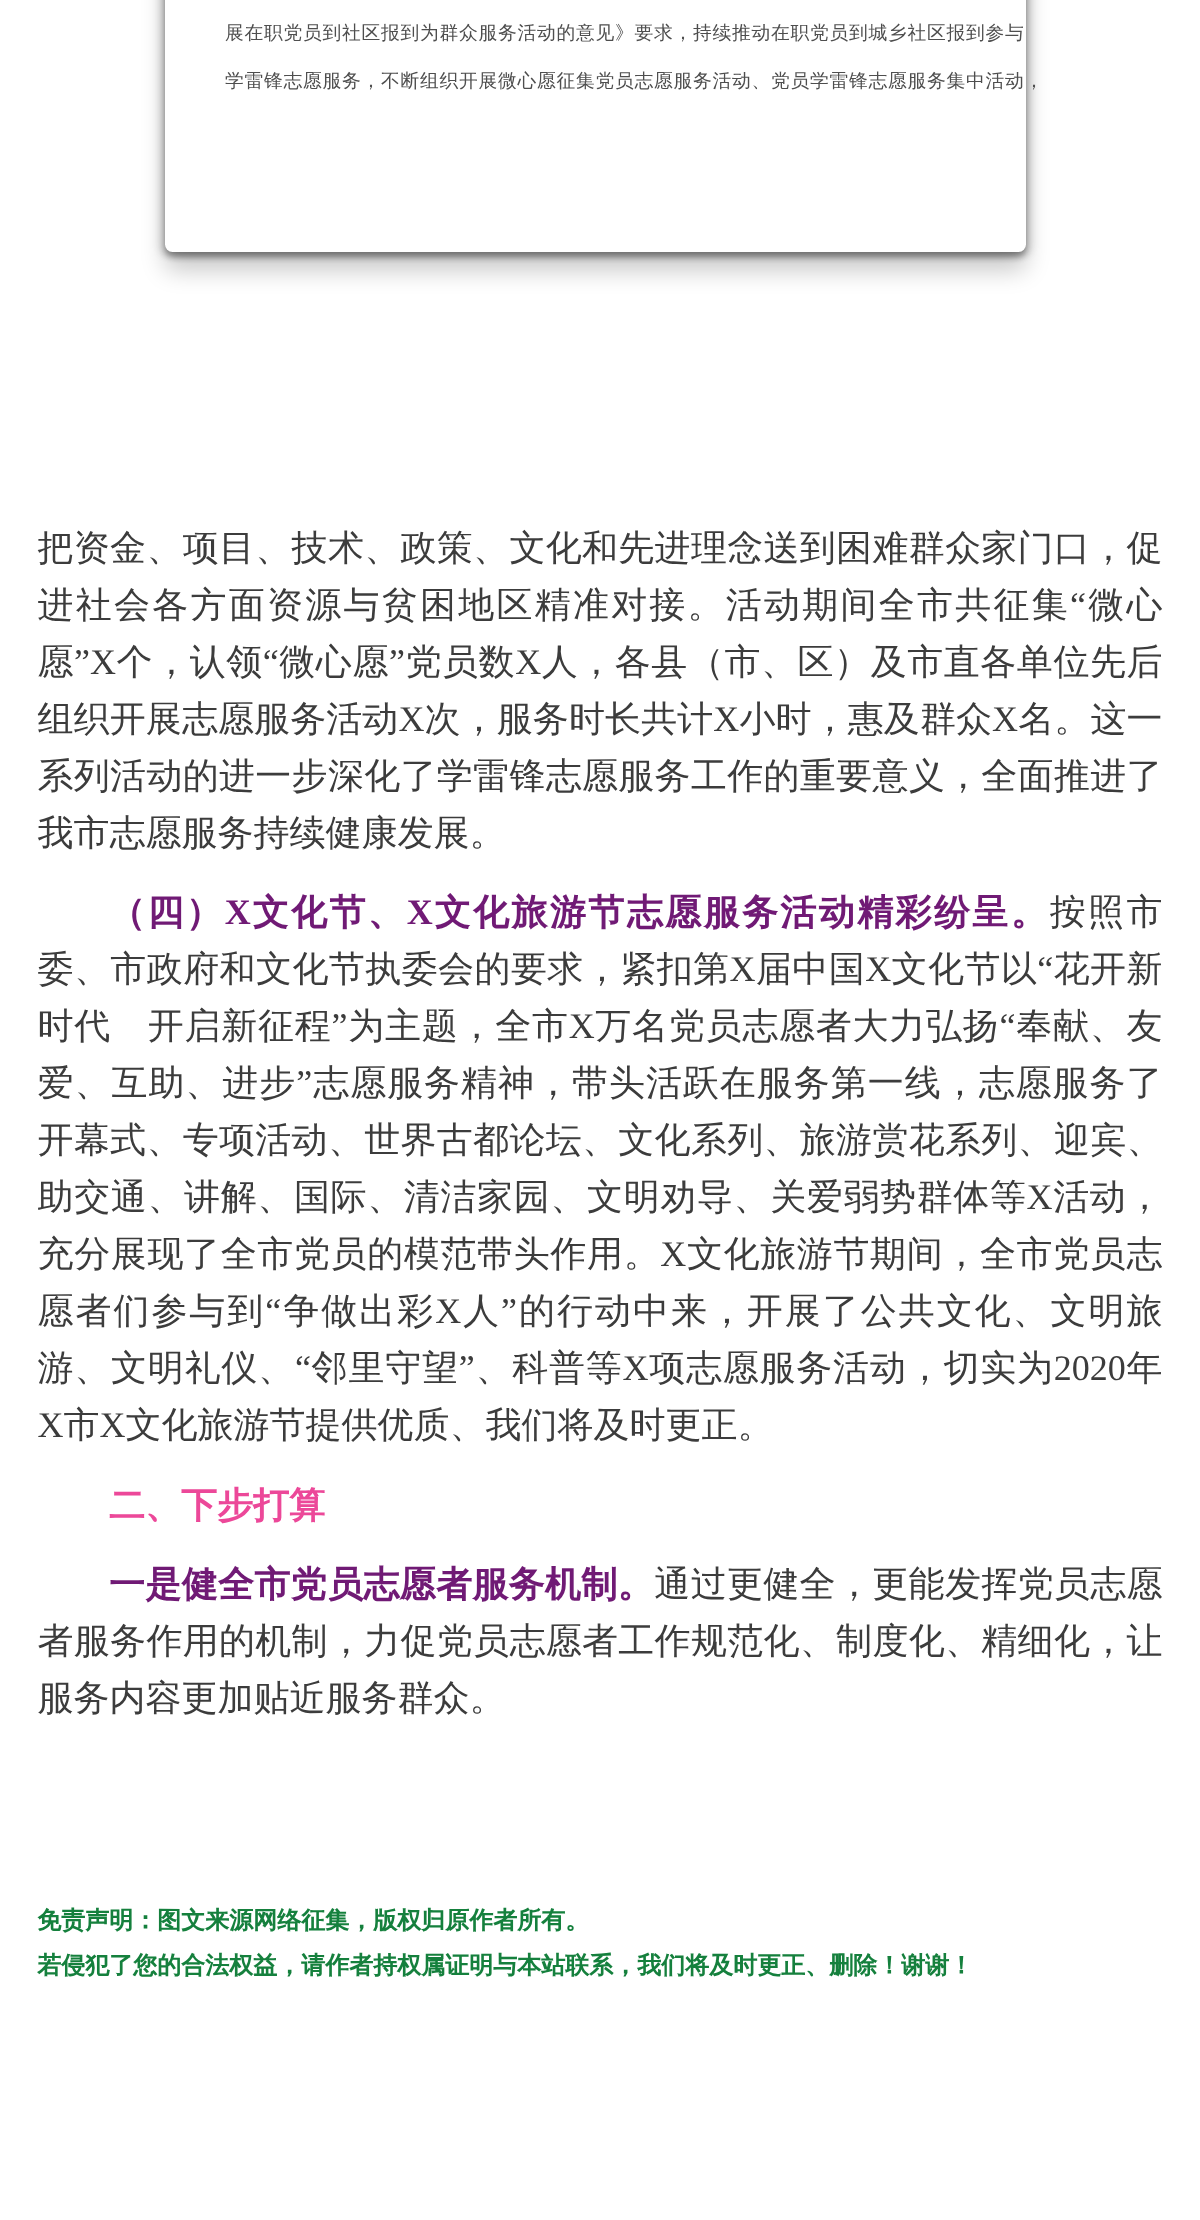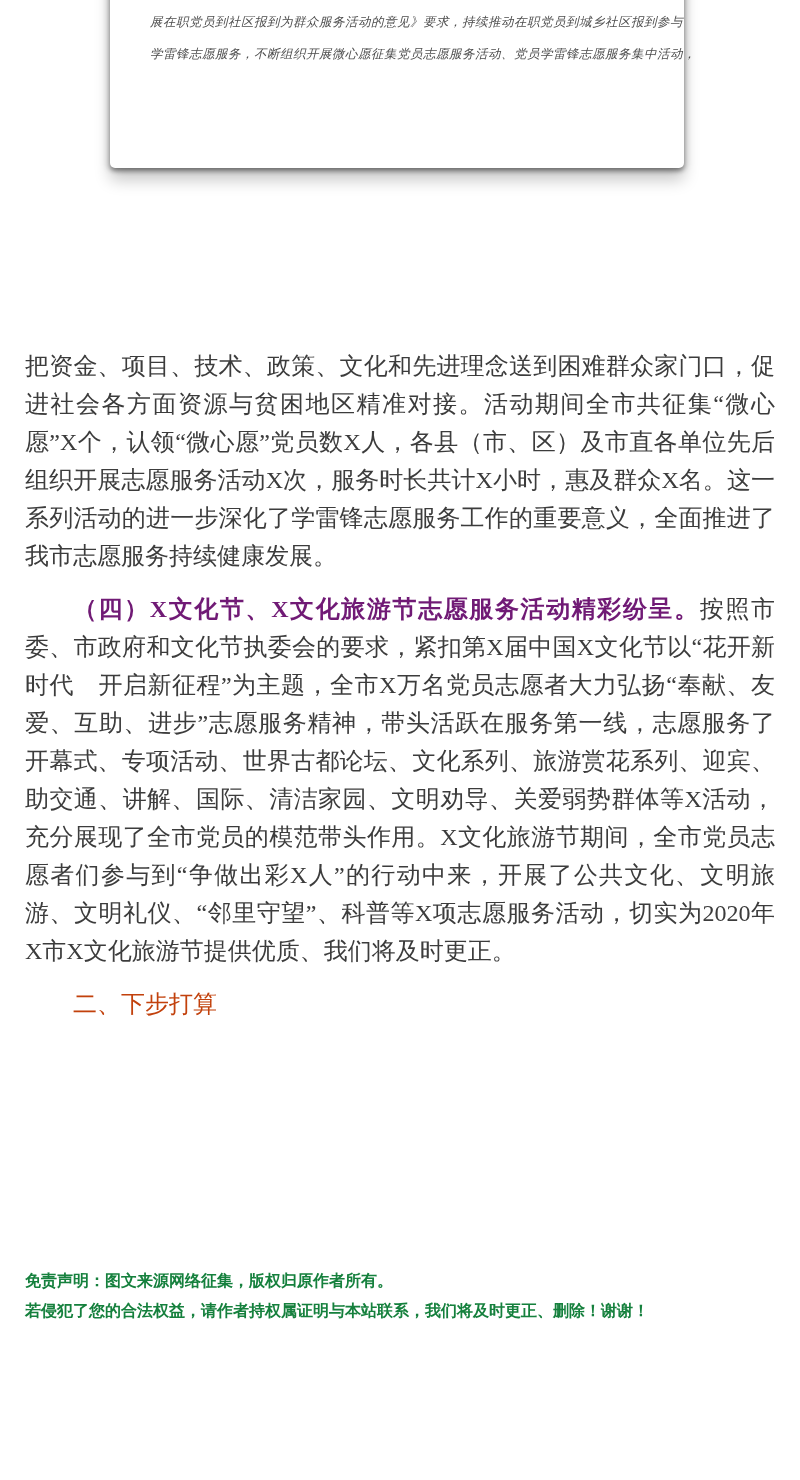--- a/index.html
+++ b/index.html
@@ -23,40 +23,39 @@
       0 12px 16px rgba(0,0,0,0.22),
       -3px 2px 6px rgba(0,0,0,0.14),
       3px 2px 6px rgba(0,0,0,0.14);
   }
   .note-text { padding: 70px 38px 0 40px; }
   .note-line {
     font-size: 12.5px;
     line-height: 32px;
     color: #4e4e4e;
     letter-spacing: 0.5px;
-    font-style: italic;
     white-space: nowrap;
   }
 
   
   .article {
     position: absolute;
     top: 347px; left: 25px;
     width: 750px;
   }
   .para {
     margin: 0 0 15px 0;
     font-size: 24px;
     line-height: 38px;
     text-align: justify;
     color: #3c3c3c;
   }
   .para.indent { text-indent: 2em; }
   .para .lead { font-weight: bold; color: #701a75; }
-  .para.heading { font-weight: normal; color: #c2410c; }
+  .para.heading { font-weight: bold; color: #ec4899; }
 
   
   .disclaimer {
     position: absolute;
     top: 1266px; left: 25px;
     width: 750px;
     font-size: 16px;
     line-height: 30px;
     font-weight: bold;
     color: #15803d;
@@ -75,20 +74,21 @@
   </div>
 
   <div class="article">
 
     <p class="para"><span class="lead"></span><span>把资金、项目、技术、政策、文化和先进理念送到困难群众家门口，促进社会各方面资源与贫困地区精准对接。活动期间全市共征集“微心愿”X个，认领“微心愿”党员数X人，各县（市、区）及市直各单位先后组织开展志愿服务活动X次，服务时长共计X小时，惠及群众X名。这一系列活动的进一步深化了学雷锋志愿服务工作的重要意义，全面推进了我市志愿服务持续健康发展。</span></p>
 
     <p class="para indent"><span class="lead">（四）X文化节、X文化旅游节志愿服务活动精彩纷呈。</span><span>按照市委、市政府和文化节执委会的要求，紧扣第X届中国X文化节以“花开新时代　开启新征程”为主题，全市X万名党员志愿者大力弘扬“奉献、友爱、互助、进步”志愿服务精神，带头活跃在服务第一线，志愿服务了开幕式、专项活动、世界古都论坛、文化系列、旅游赏花系列、迎宾、助交通、讲解、国际、清洁家园、文明劝导、关爱弱势群体等X活动，充分展现了全市党员的模范带头作用。X文化旅游节期间，全市党员志愿者们参与到“争做出彩X人”的行动中来，开展了公共文化、文明旅游、文明礼仪、“邻里守望”、科普等X项志愿服务活动，切实为2020年X市X文化旅游节提供优质、我们将及时更正。</span></p>
 
     <p class="para indent heading">二、下步打算</p>
 
+    <p class="para indent"><span class="lead">一是健全市党员志愿者服务机制。</span><span>通过更健全，更能发挥党员志愿者服务作用的机制，力促党员志愿者工作规范化、制度化、精细化，让服务内容更加贴近服务群众。</span></p>
 
 
 
   </div>
 
   <div class="disclaimer">
     <div>免责声明：图文来源网络征集，版权归原作者所有。</div>
     <div>若侵犯了您的合法权益，请作者持权属证明与本站联系，我们将及时更正、删除！谢谢！</div>
   </div>
 

